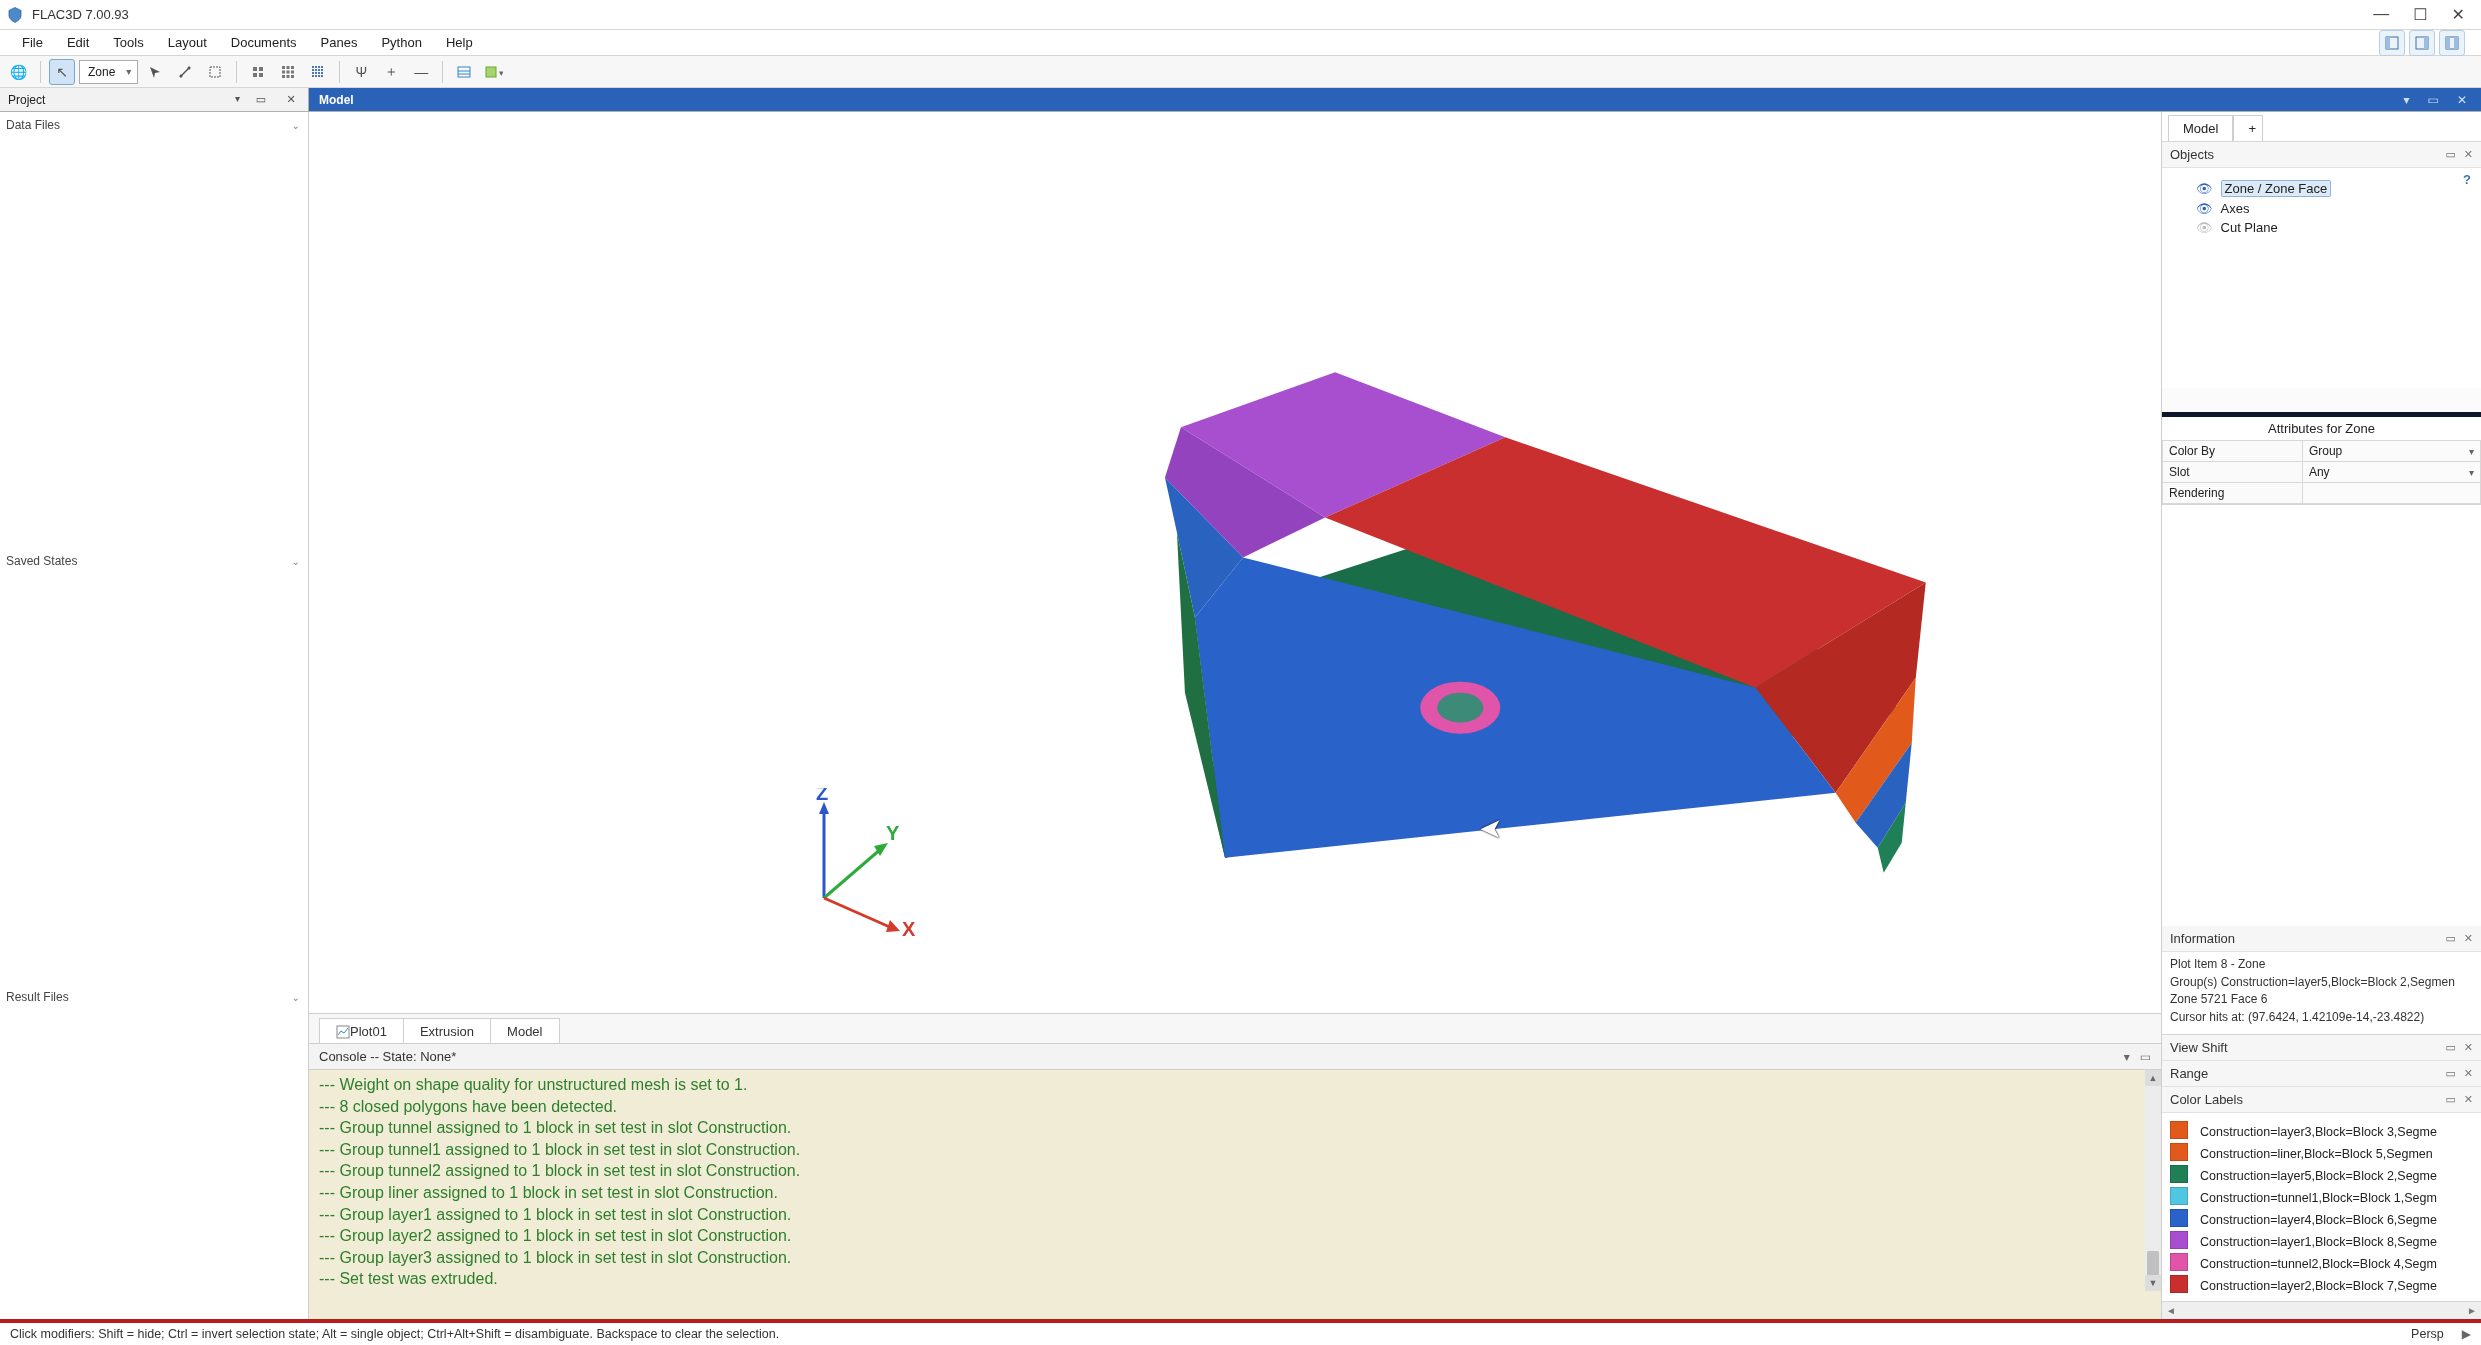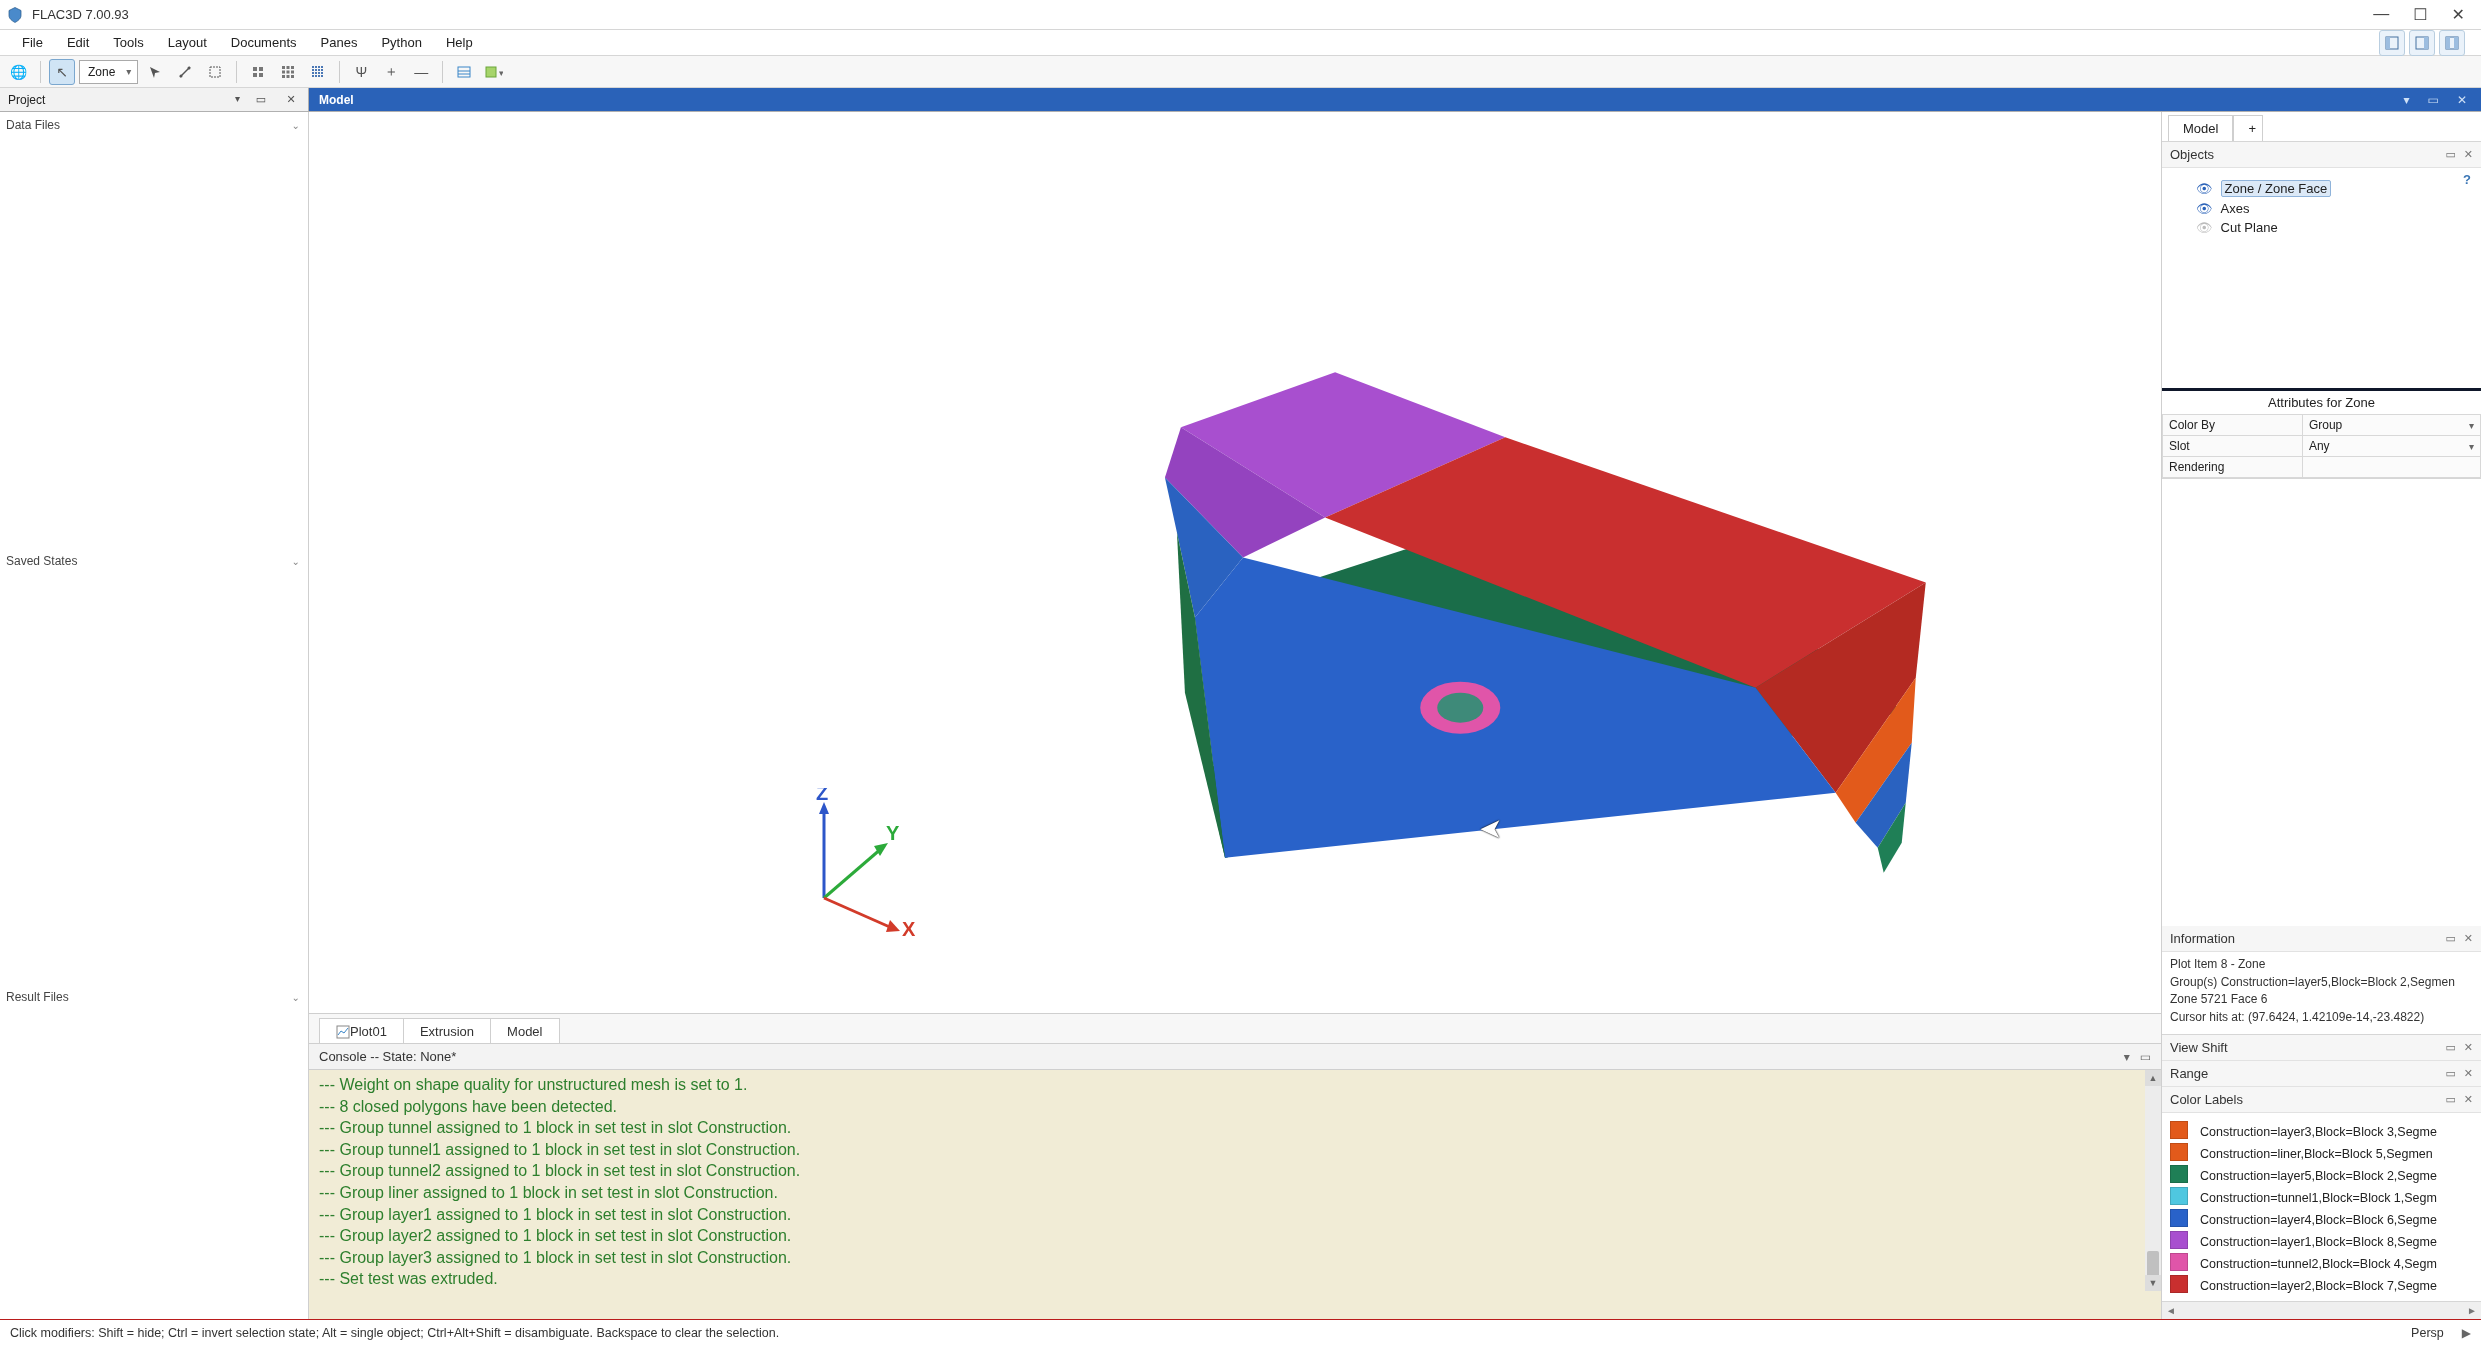--- a/index.html
+++ b/index.html
@@ -178,40 +178,40 @@
   .model-tabs .mtab{padding:5px 14px;border:1px solid #cfcfcf;border-bottom:none;background:#fff;font-size:13px;cursor:pointer;}
   .model-tabs .plus{width:26px;text-align:center;border:1px solid #cfcfcf;border-bottom:none;background:#fff;cursor:pointer;}
   
   .obj-tree{padding:10px 6px 20px 34px; font-size:13px; min-height:220px; position:relative; background:#fff;}
   .obj-tree .help{position:absolute; top:4px; right:10px; color:#3b76b5; font-weight:bold; cursor:pointer;}
   .obj-tree .node{display:flex; align-items:center; gap:8px; padding:2px 0;}
   .obj-tree .node .eye{color:#2a62b8;font-size:13px;}
   .obj-tree .node.dim .eye{color:#bbb;}
   .obj-tree .node.selected .label{background:#dce9f7;border:1px solid #8fb3da;padding:0 3px;border-radius:2px;}
   
-  .attr-title{ text-align:center; font-size:13px; padding:4px 0; background:#fff; border-top:3px solid #0f172a;}
+  .attr-title{ text-align:center; font-size:13px; padding:4px 0; background:#fff; border-top:5px solid #0f172a;margin-top:24px;}
   .attr-table{ width:100%; border-collapse:collapse; font-size:12px;}
   .attr-table td{border:1px solid #d8d8d8; padding:3px 6px;}
   .attr-table td.k{background:#fafafa;width:44%;}
   .attr-table .sel{display:flex;justify-content:space-between;align-items:center;}
   .attr-table .sel .ar{font-size:10px;color:#666;}
   .attr-spacer{flex:1; background:#fff;}
   
   .info-body{padding:4px 8px 8px; font-size:12px; line-height:1.45; color:#333; background:#fff;}
   
   .mini-panel{height:26px;}
   
   .color-labels{background:#fff; padding:6px 4px; overflow:hidden;}
   .clabel{display:flex;align-items:flex-end;gap:12px;padding:2px 4px;font-size:12.5px;white-space:nowrap;overflow:hidden;}
   .clabel .swatch{width:18px;height:18px;flex-shrink:0;border:1px solid rgba(0,0,0,.15);}
   .hscroll{height:18px;background:#efefef;border-top:1px solid #d6d6d6;display:flex;align-items:center;justify-content:space-between;padding:0 4px;font-size:10px;color:#777;}
 
   
   .status-bar{
-    height:26px; border-top:1px solid #b91c1c; background:#fff;
+    height:26px; border-top:4px solid #b91c1c; background:#fff;
     display:flex; align-items:center; padding:0 10px; font-size:12.5px; color:#333;
     justify-content:space-between;
   }
   .status-bar .sb-right{display:flex; gap:18px; align-items:center;}
   .status-bar .sb-right .sb-arrow{font-size:12px;color:#666;}
 
 </style>
 </head>
 <body>
 

